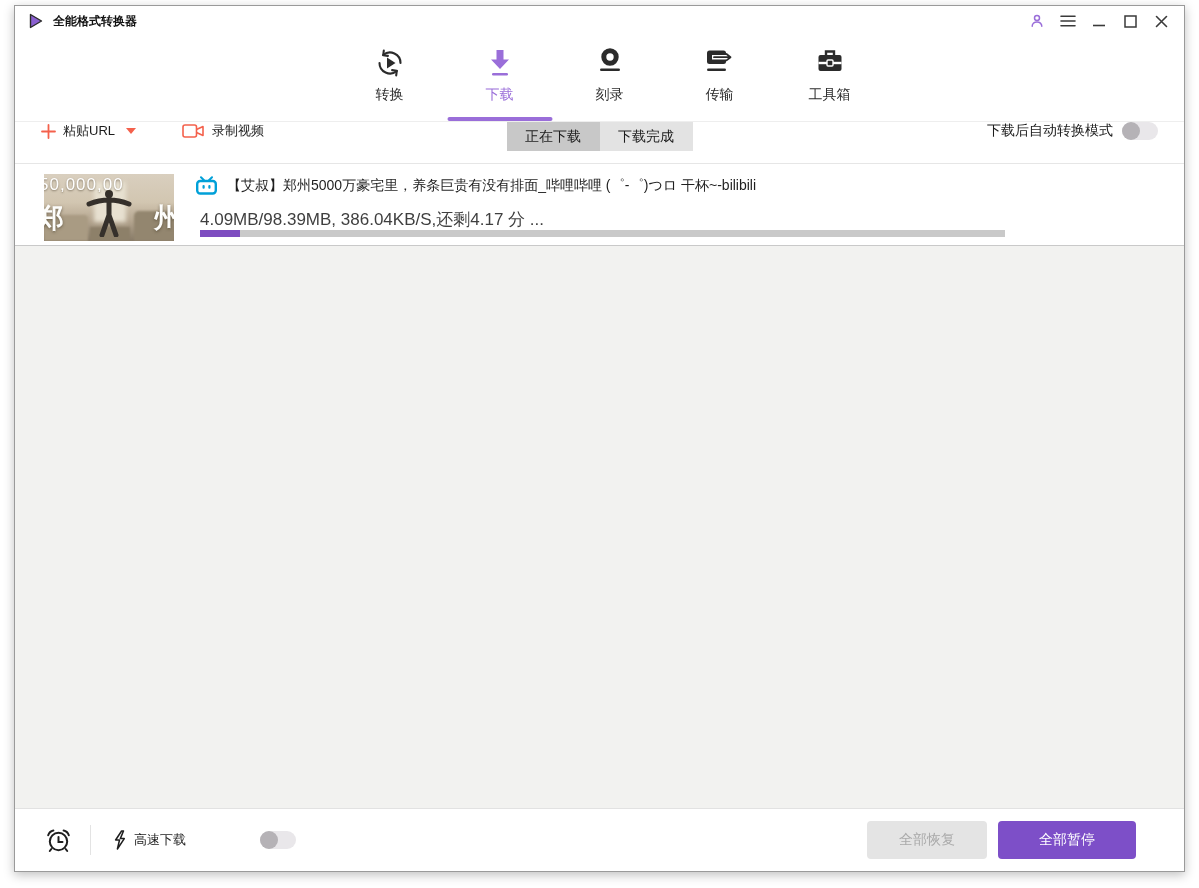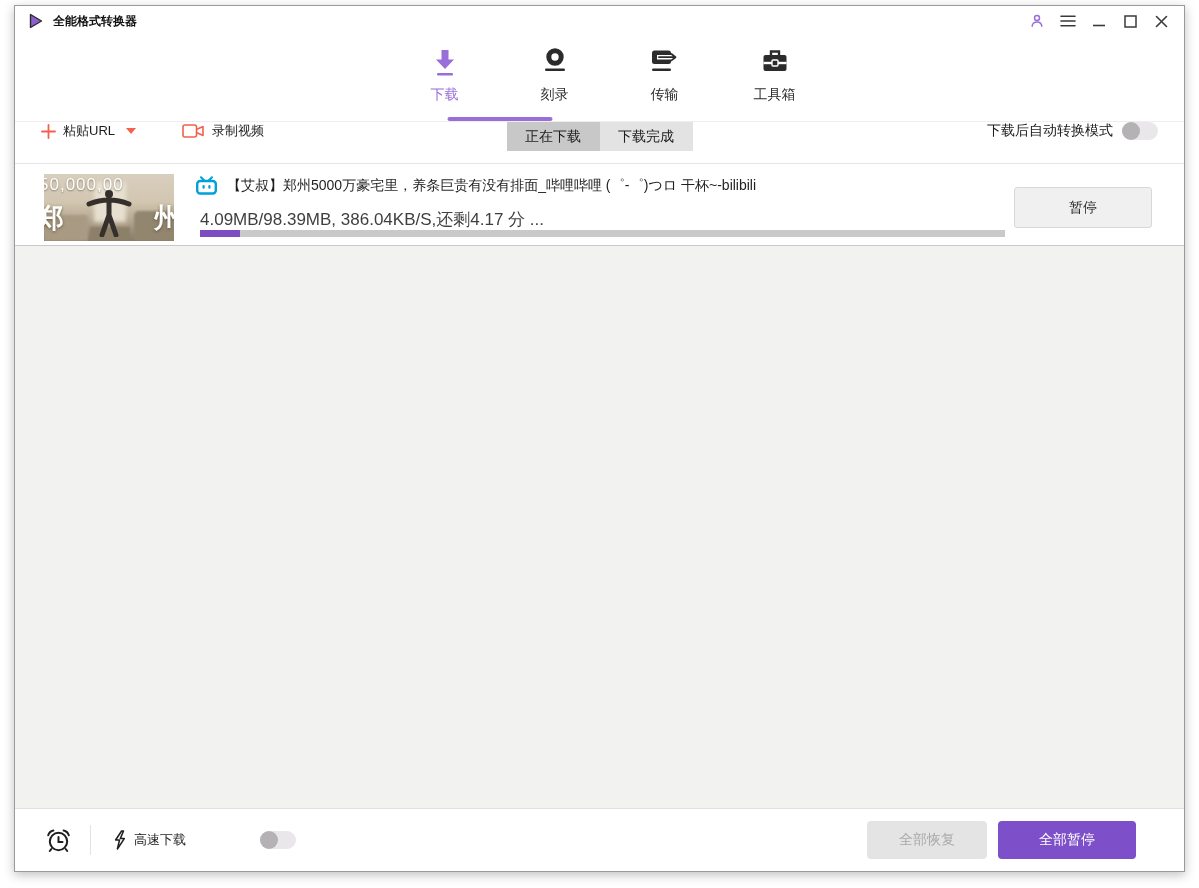--- a/index.html
+++ b/index.html
@@ -102,20 +102,32 @@
       <span class="tb-btn">
         <svg width="13" height="13" viewBox="0 0 13 13" stroke="#3a3a3a" stroke-width="1.6" stroke-linecap="round">
             <path d="M1.5 1.5 L11.5 11.5 M11.5 1.5 L1.5 11.5"></path>
           </svg>
       </span>
     </div>
   </div>
 
   <div class="nav">
     <div class="nav-tabs">
+      <div class="nav-tab">
+        <span class="ico">
+          <svg width="32" height="32" viewBox="0 0 32 32" fill="none">
+            <path d="M26.5 16 a10.5 10.5 0 0 0 -17.3 -8" stroke="#2b2b2b" stroke-width="2.1" stroke-linecap="round"></path>
+            <path d="M9.8 3.6 L9.2 8.3 L13.9 8.9" stroke="#2b2b2b" stroke-width="2.1" fill="none" stroke-linecap="round" stroke-linejoin="round"></path>
+            <path d="M5.5 16 a10.5 10.5 0 0 0 17.3 8" stroke="#2b2b2b" stroke-width="2.1" stroke-linecap="round"></path>
+            <path d="M22.2 28.4 L22.8 23.7 L18.1 23.1" stroke="#2b2b2b" stroke-width="2.1" fill="none" stroke-linecap="round" stroke-linejoin="round"></path>
+            <path d="M13 10.5 L21.5 16 L13 21.5 Z" fill="#2b2b2b"></path>
+          </svg>
+        </span>
+        <span class="lbl">转换</span>
+      </div>
       <div class="nav-tab active">
         <span class="ico">
           <svg width="30" height="32" viewBox="0 0 30 32">
             <path d="M11.5 3 h7 v9.5 h5.5 L15 22 L6 12.5 h5.5 Z" fill="#9a6ed9"></path>
             <rect x="7" y="26" width="16" height="2.4" rx="1.2" fill="#9a6ed9"></rect>
           </svg>
         </span>
         <span class="lbl">下载</span>
       </div>
       <div class="nav-tab">
@@ -200,21 +212,20 @@
         <rect x="2.2" y="5" width="18.6" height="12.5" rx="3" stroke="#00a0d8" stroke-width="2.4"></rect>
         <rect x="7.5" y="9" width="2.2" height="3.8" rx="1" fill="#00a0d8"></rect>
         <rect x="13.3" y="9" width="2.2" height="3.8" rx="1" fill="#00a0d8"></rect>
       </svg>
       <span class="dl-title">【艾叔】郑州5000万豪宅里，养条巨贵有没有排面_哔哩哔哩 (゜-゜)つロ 干杯~-bilibili</span>
     </div>
     <div class="dl-progress-text">4.09MB/98.39MB, 386.04KB/S,还剩4.17 分 ...</div>
     <div class="progress-track">
       <div class="progress-fill" style="width: 5%;"></div>
     </div>
-    <div class="pause-btn">暂停</div>
   </div>
 
   <div class="list-area"></div>
 
   <div class="footer">
     <span class="clock-btn">
       <svg width="27" height="27" viewBox="0 0 27 27" fill="none" stroke="#1e1e1e" stroke-width="2" stroke-linecap="round">
         <circle cx="13.5" cy="14.5" r="8.7"></circle>
         <path d="M13.5 10 V15 H17.5"></path>
         <path d="M3.2 8.2 A7 7 0 0 1 8.4 3.4"></path>

